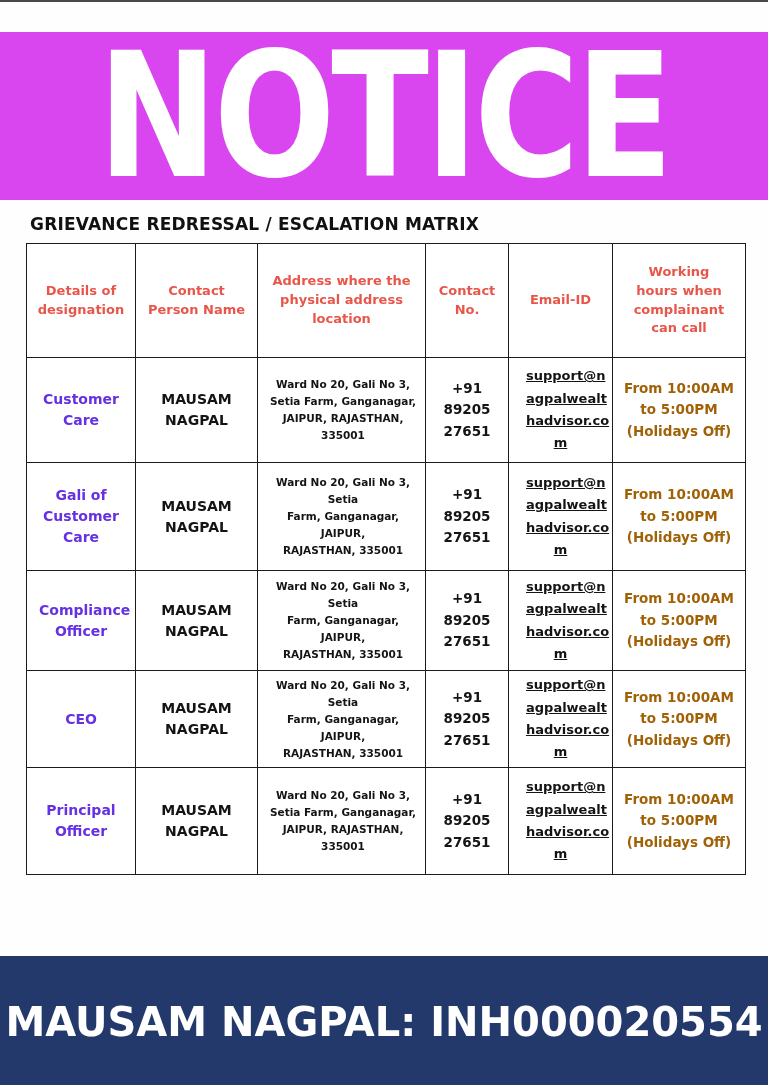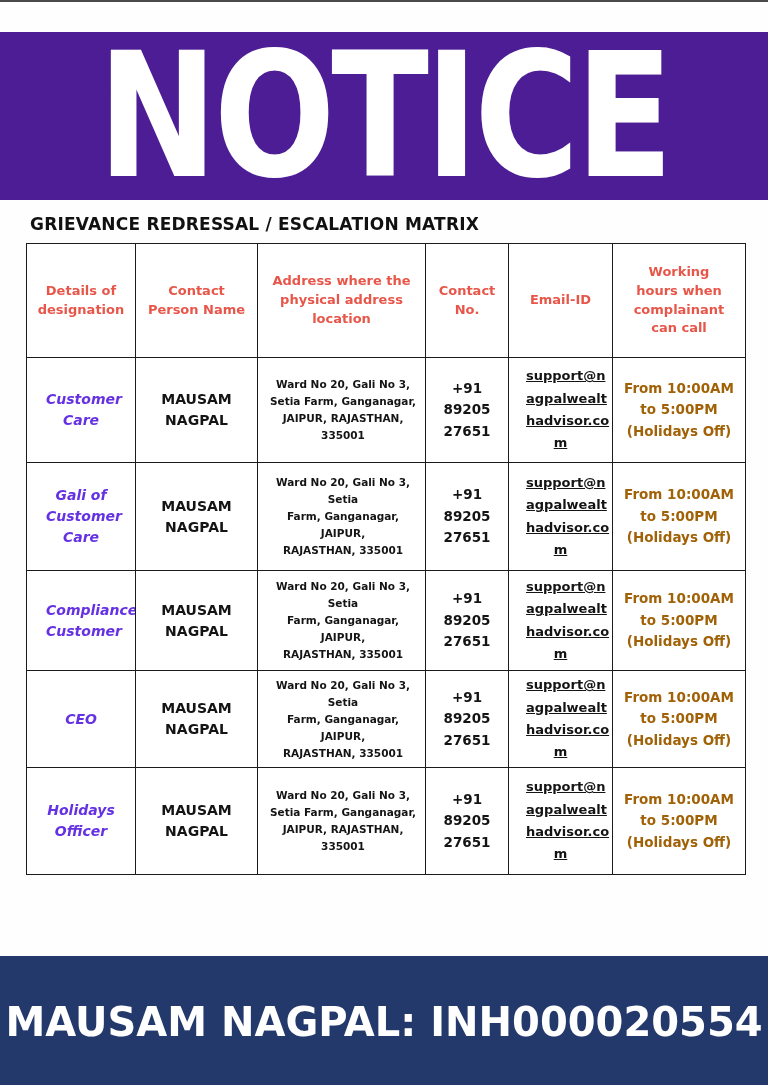--- a/index.html
+++ b/index.html
@@ -18,21 +18,21 @@
     position: absolute;
     top: 0; left: 0;
     width: 768px; height: 2px;
     background: #4a4a4a;
   }
 
   .banner {
     position: absolute;
     top: 32px; left: 0;
     width: 768px; height: 168px;
-    background: #4c1d95;
+    background: #d946ef;
     display: flex;
     align-items: center;
     justify-content: center;
     overflow: hidden;
   }
   .notice-text {
     color: #ffffff;
     font-weight: bold;
     font-size: 146px;
     letter-spacing: -4px;
@@ -79,22 +79,21 @@
     font-weight: bold;
     line-height: 1.45;
     padding: 2px 3px;
   }
 
   td.designation {
     color: #6531e3;
     font-weight: bold;
     font-size: 14px;
     line-height: 1.5;
-    padding: 2px 19px;
-    font-style: italic;
+    padding: 2px 12px;
   }
   td.person {
     color: #141414;
     font-weight: bold;
     font-size: 14px;
     line-height: 1.5;
     padding: 2px 8px;
   }
   td.address {
     color: #141414;
@@ -223,21 +222,21 @@
         <td class="email"><span class="email-text">support@n
 agpalwealt
 hadvisor.co
 m</span></td>
         <td class="hours">From 10:00AM
 to 5:00PM
 (Holidays Off)</td>
       </tr>
       <tr>
         <td class="designation">Compliance
-Customer</td>
+Officer</td>
         <td class="person">MAUSAM
 NAGPAL</td>
         <td class="address">Ward No 20, Gali No 3, Setia
 Farm, Ganganagar, JAIPUR,
 RAJASTHAN, 335001</td>
         <td class="phone">+91
 89205
 27651</td>
         <td class="email"><span class="email-text">support@n
 agpalwealt
@@ -259,21 +258,21 @@
 27651</td>
         <td class="email"><span class="email-text">support@n
 agpalwealt
 hadvisor.co
 m</span></td>
         <td class="hours">From 10:00AM
 to 5:00PM
 (Holidays Off)</td>
       </tr>
       <tr>
-        <td class="designation">Holidays
+        <td class="designation">Principal
 Officer</td>
         <td class="person">MAUSAM
 NAGPAL</td>
         <td class="address">Ward No 20, Gali No 3,
 Setia Farm, Ganganagar,
 JAIPUR, RAJASTHAN,
 335001</td>
         <td class="phone">+91
 89205
 27651</td>

